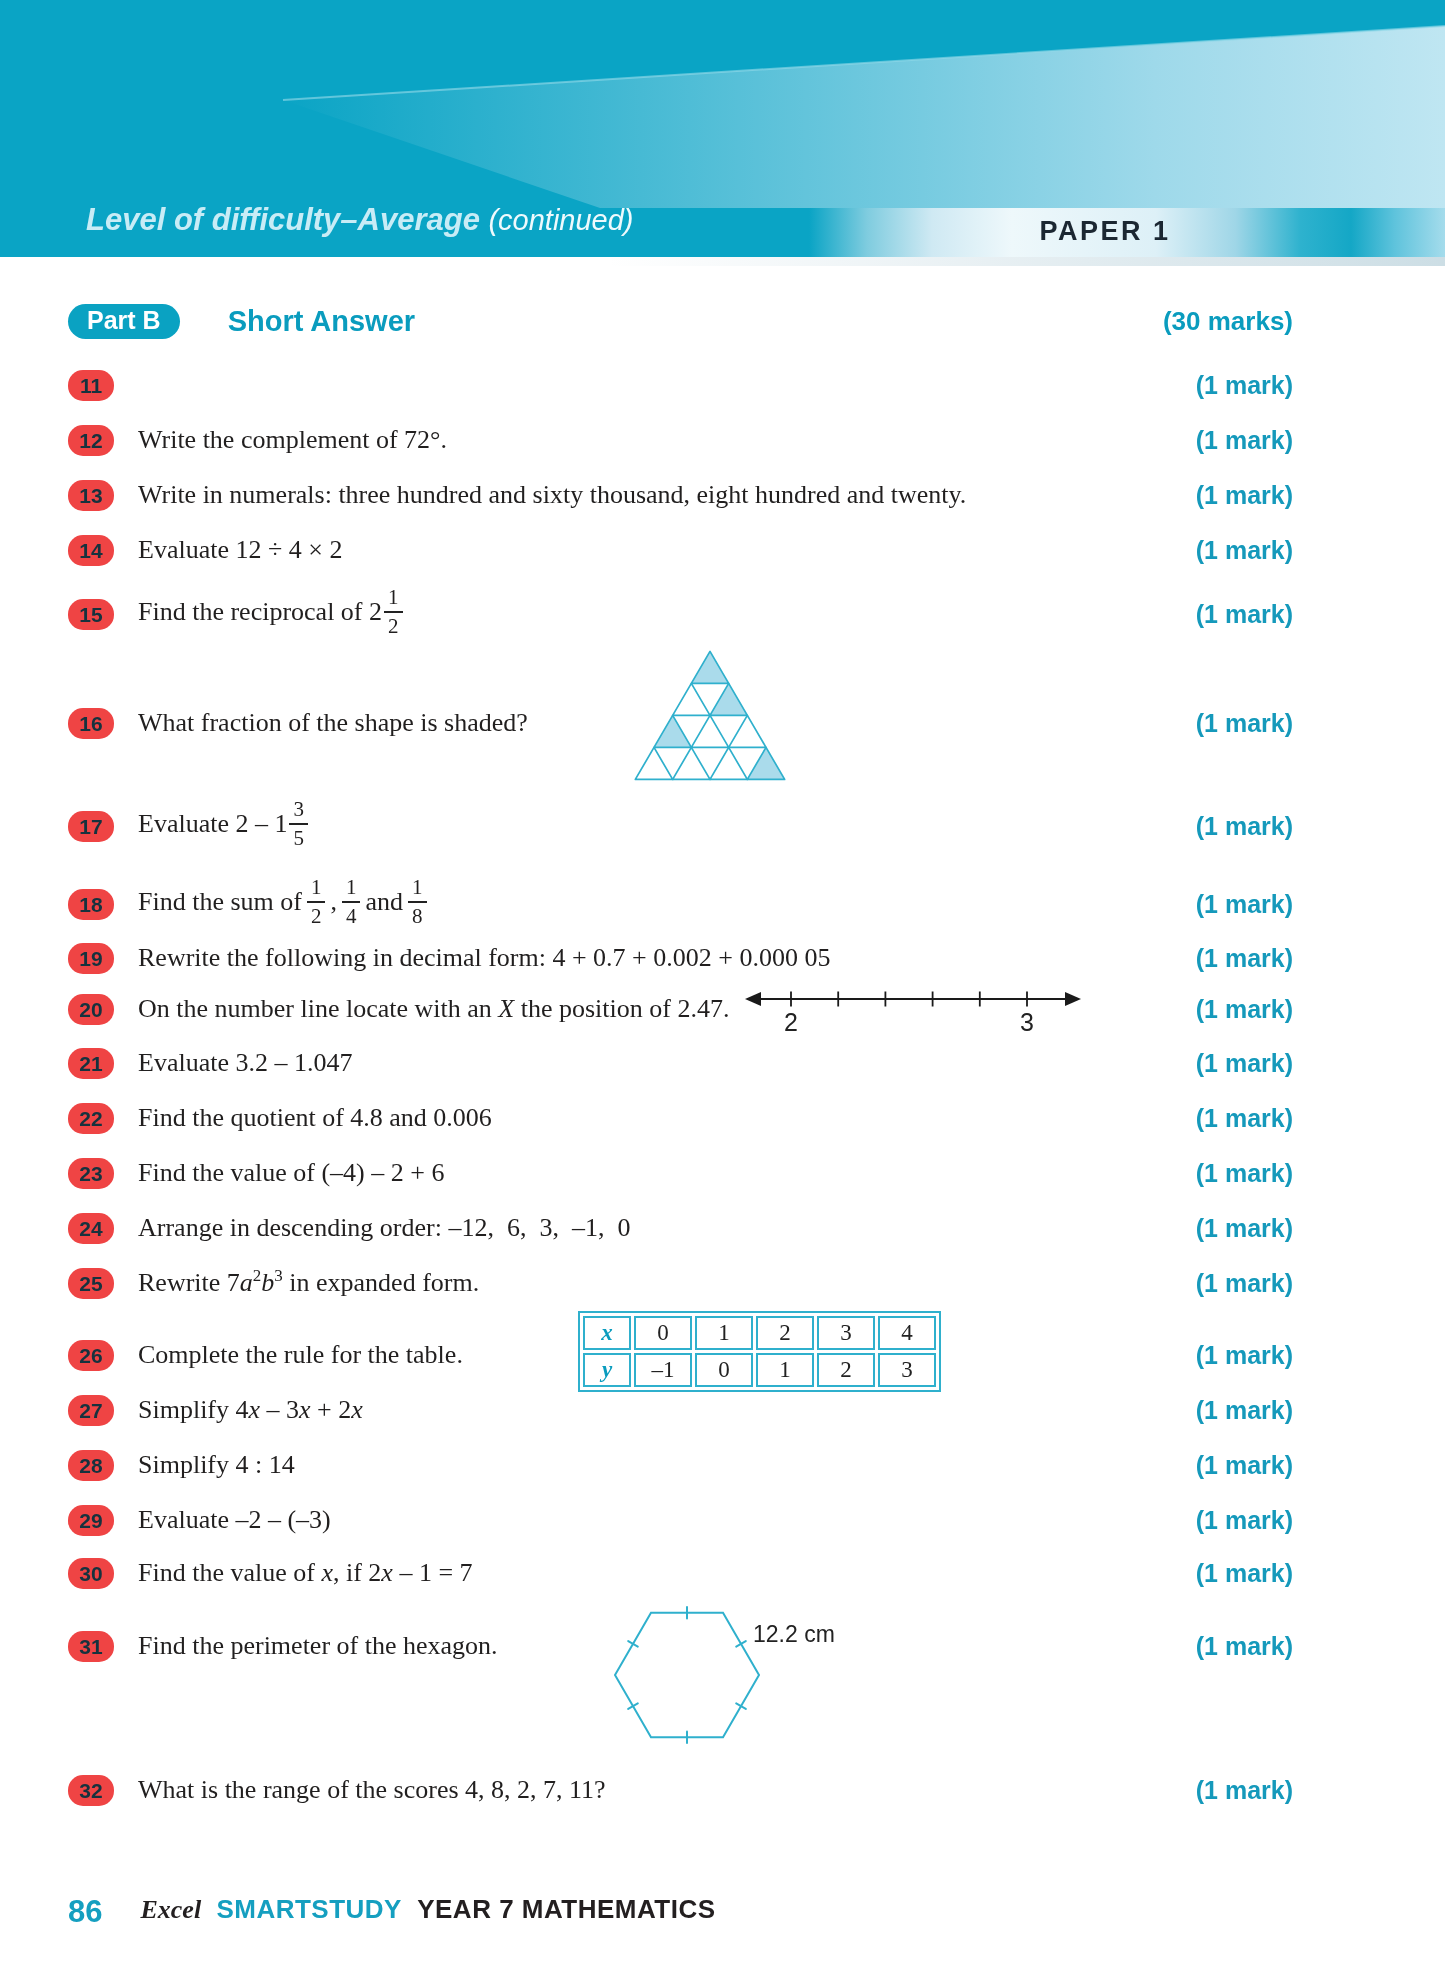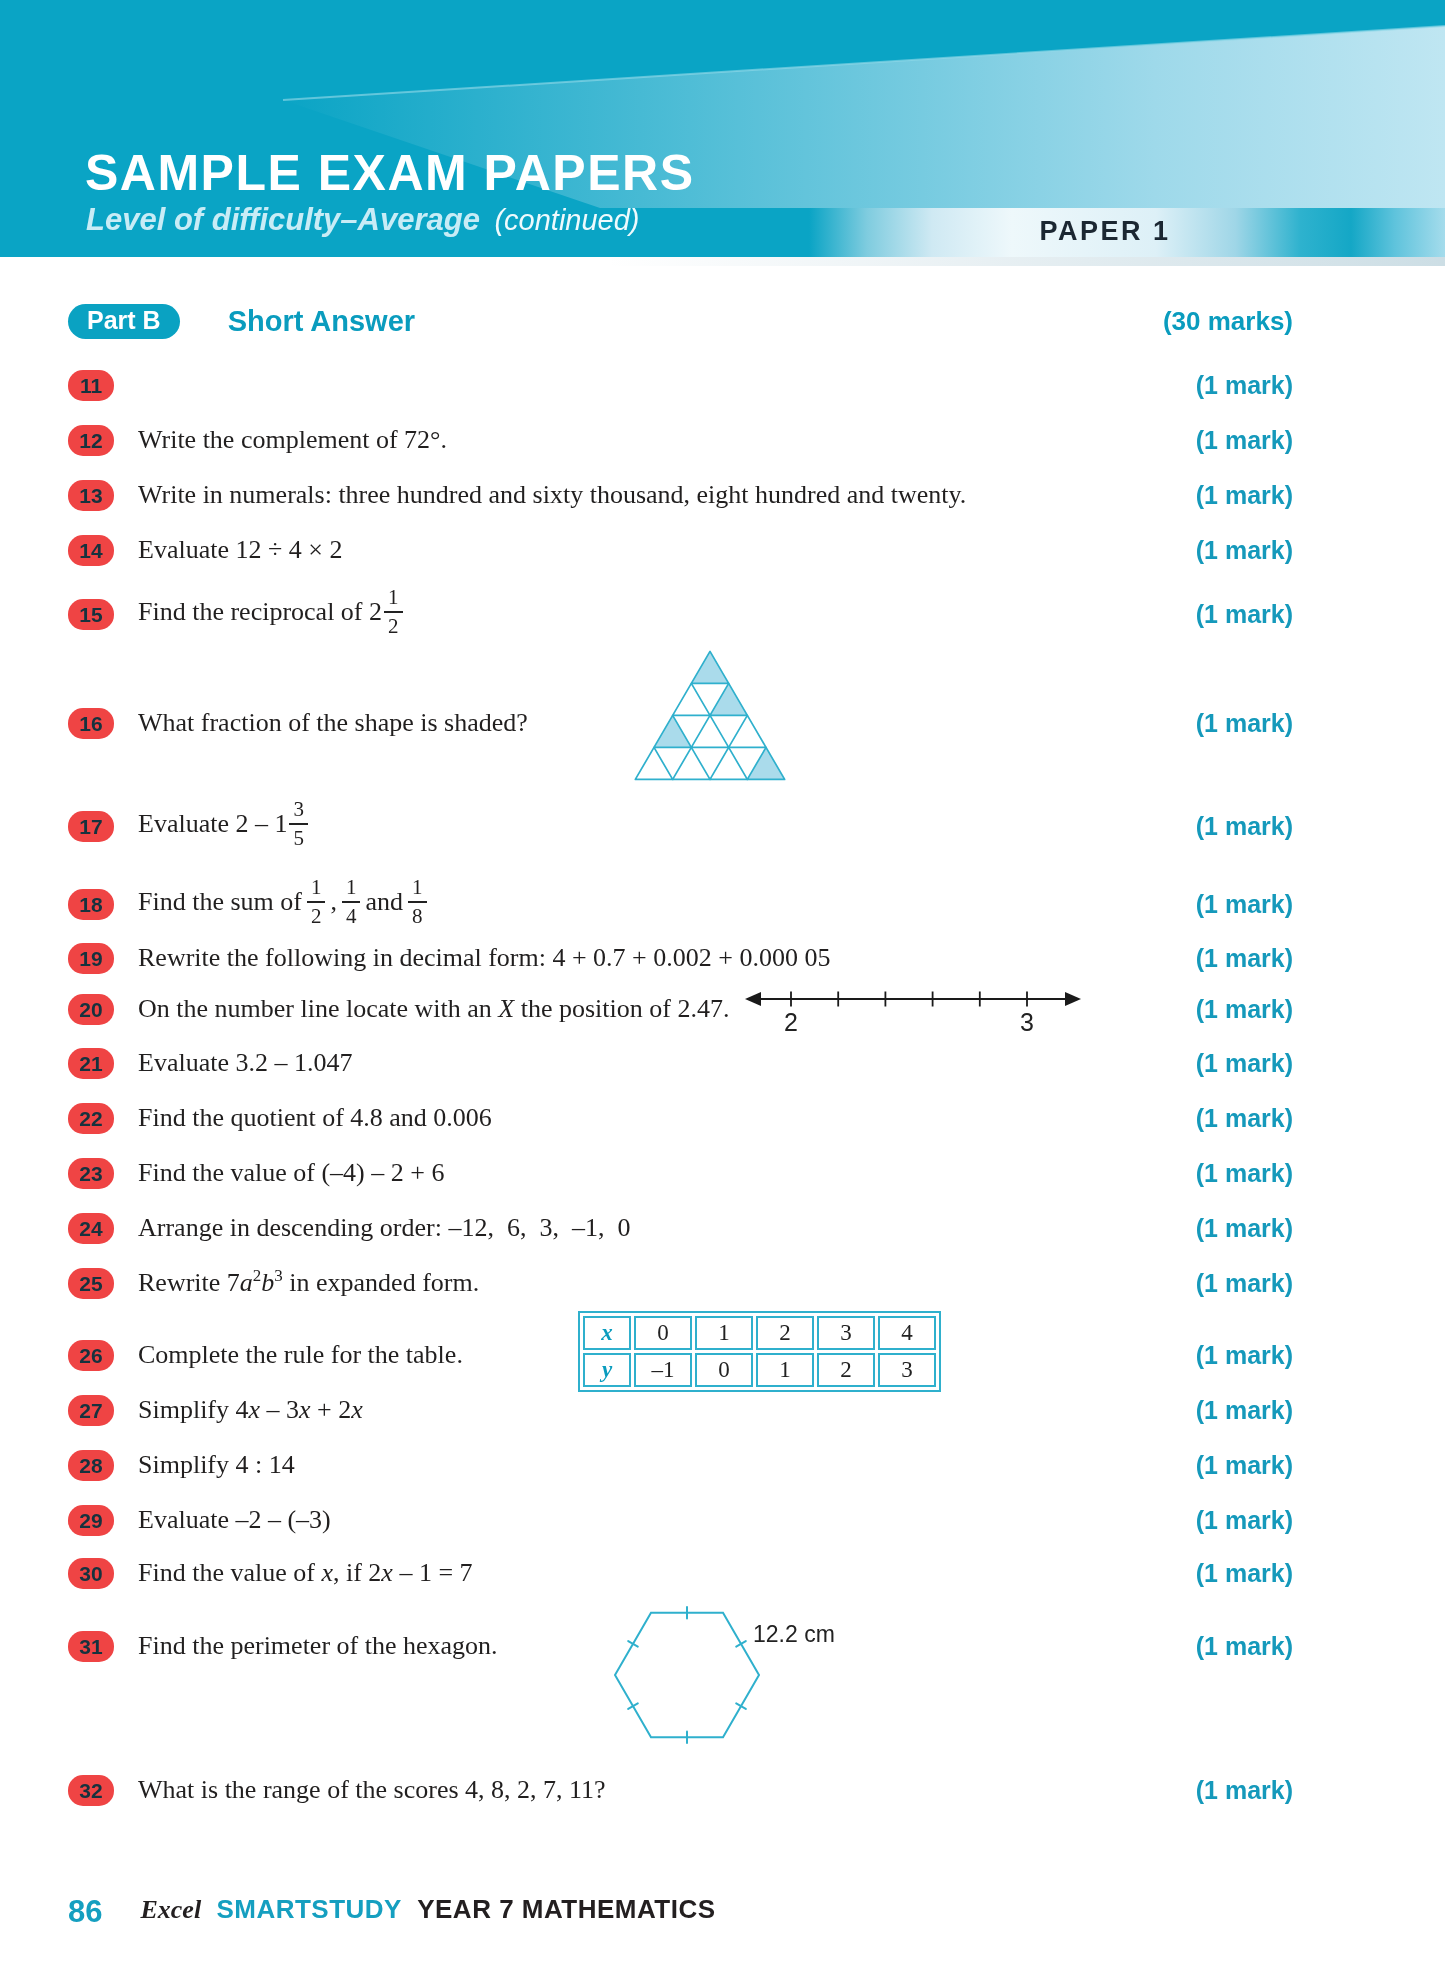--- a/index.html
+++ b/index.html
@@ -7,21 +7,21 @@
         font-family:"Liberation Sans", sans-serif;}
 
   
   .hdr{position:absolute;top:0;left:0;width:1445px;height:257px;}
   .hdr svg{position:absolute;top:0;left:0;}
   .hdr-title{position:absolute;left:85px;top:148px;color:#ffffff;
              font-size:50px;font-weight:700;letter-spacing:1.5px;line-height:1;
              font-family:"Liberation Sans", sans-serif;}
   .hdr-sub{position:absolute;left:86px;top:204px;line-height:1;white-space:nowrap;}
   .sub-main{color:#c8ecf6;font-size:31px;font-weight:700;font-style:italic;}
-  .sub-note{color:#eefafd;font-size:29px;font-weight:500;font-style:italic;margin-left:10px;}
+  .sub-note{color:#eefafd;font-size:29px;font-weight:500;font-style:italic;margin-left:4px;}
   .paper-label{position:absolute;left:1000px;top:218px;width:210px;text-align:center;
                color:#1b2732;font-size:27px;font-weight:700;letter-spacing:2.5px;line-height:1;}
   .hdr-shadow{position:absolute;top:257px;left:0;width:1445px;height:9px;
               background:linear-gradient(to right, rgba(110,160,180,0) 42%, rgba(110,160,180,0.35) 100%);}
 
   
   .partrow{position:absolute;left:68px;right:152px;top:301px;display:flex;align-items:center;height:40px;gap:12px;}
   .partbadge{background:#0aa2c2;color:#ffffff;font-size:25px;font-weight:700;
              padding:4px 19px 6px;border-radius:19px;line-height:1;}
   .parttitle{color:#0a9cbe;font-size:29px;font-weight:700;margin-left:36px;}
@@ -92,21 +92,20 @@
           <stop offset="0.935" stop-color="#14a7c6"></stop>
           <stop offset="0.965" stop-color="#5ec3dc"></stop>
           <stop offset="1" stop-color="#a5dcec"></stop>
         </linearGradient>
       </defs>
       <rect width="1445" height="257" fill="#0aa4c5"></rect>
       <polygon points="283,100 1445,26 1445,208 600,208" fill="url(#wedgeGrad)"></polygon>
       <line x1="283" y1="100" x2="1445" y2="26" stroke="#8fd8e8" stroke-width="2" opacity="0.65"></line>
       <rect y="208" width="1445" height="49" fill="url(#bandGrad)"></rect>
     </svg>
-    <div class="hdr-title">SAMPLE EXAM PAPERS</div>
     <div class="hdr-sub">
       <span class="sub-main">Level of difficulty–Average</span>
       <span class="sub-note">(continued)</span>
     </div>
     <div class="paper-label">PAPER 1</div>
   </div>
   <div class="hdr-shadow"></div>
 
   <div class="partrow">
     <span class="partbadge">Part B</span>

